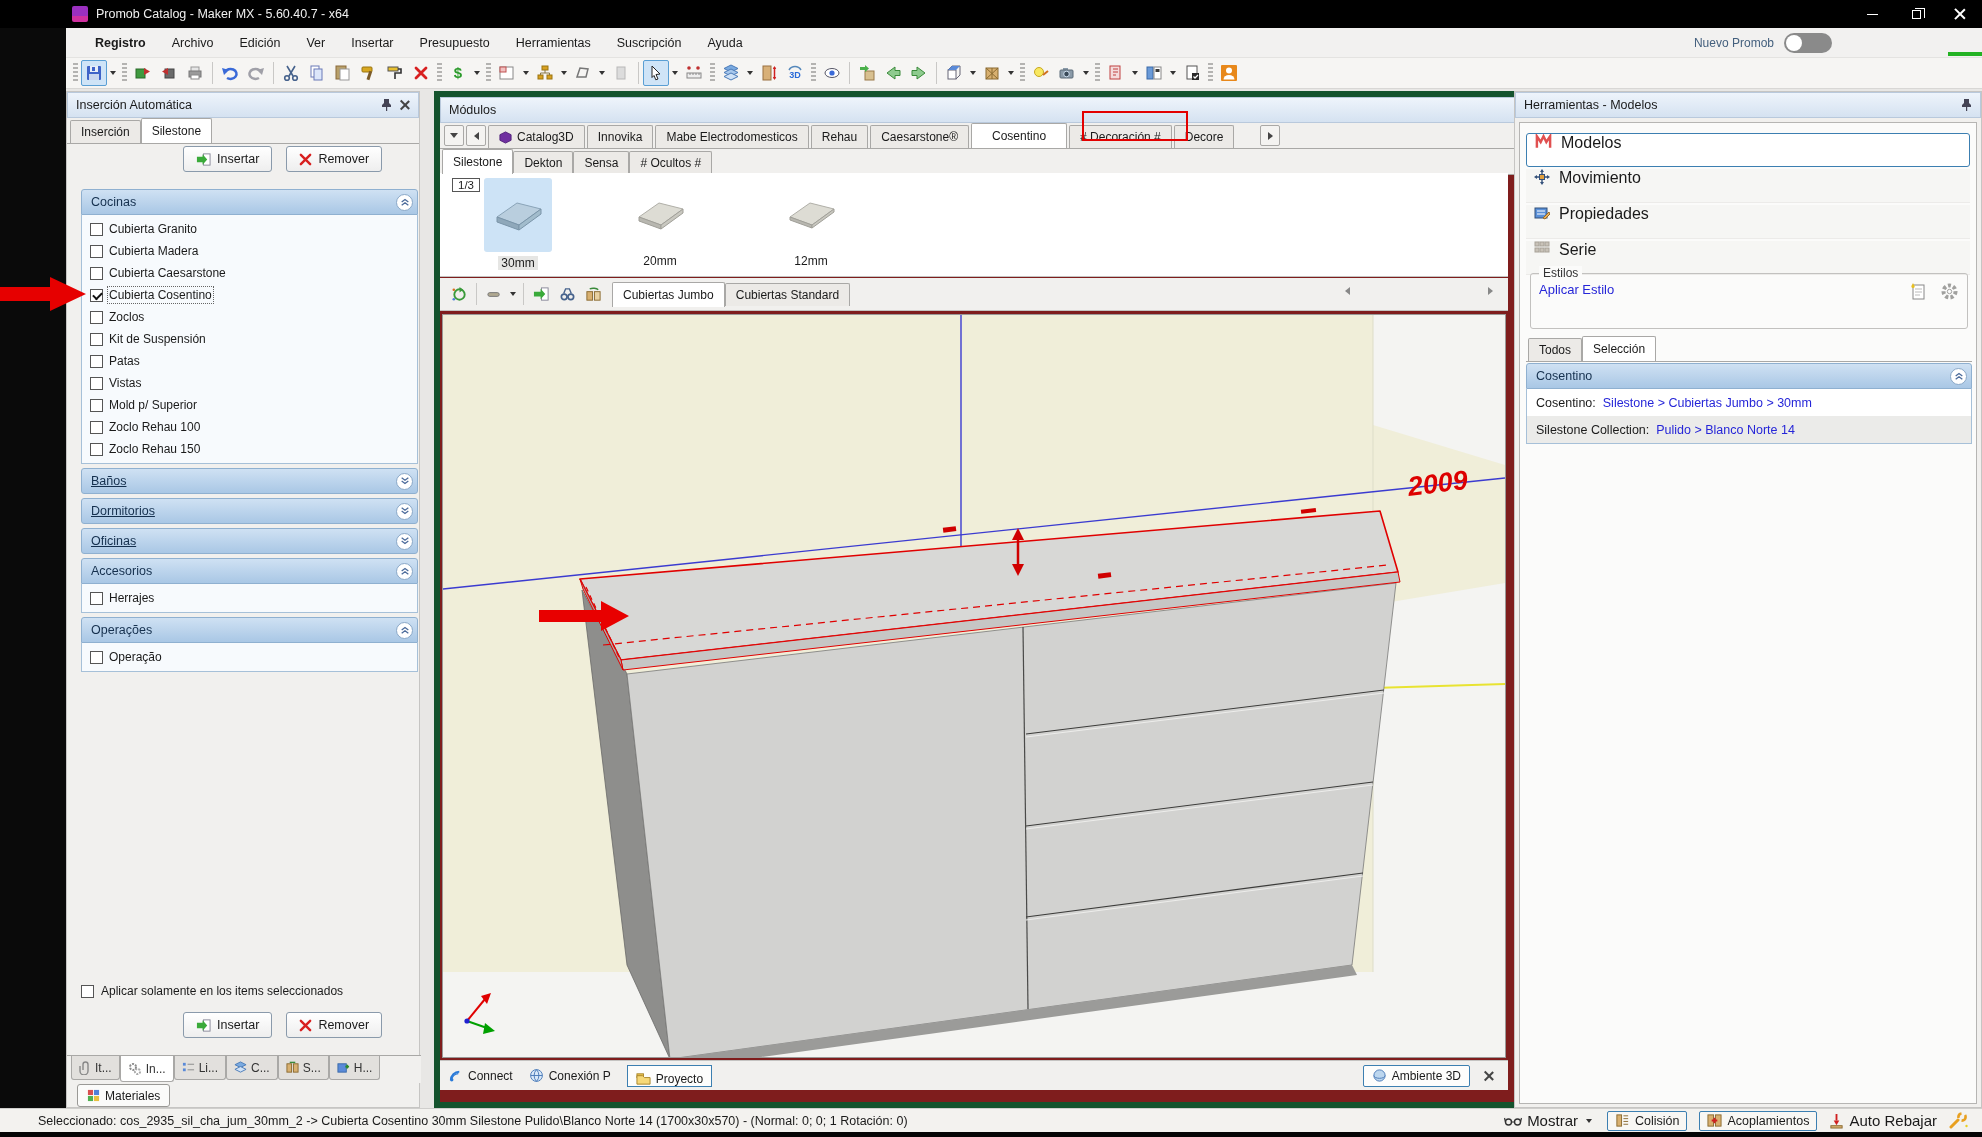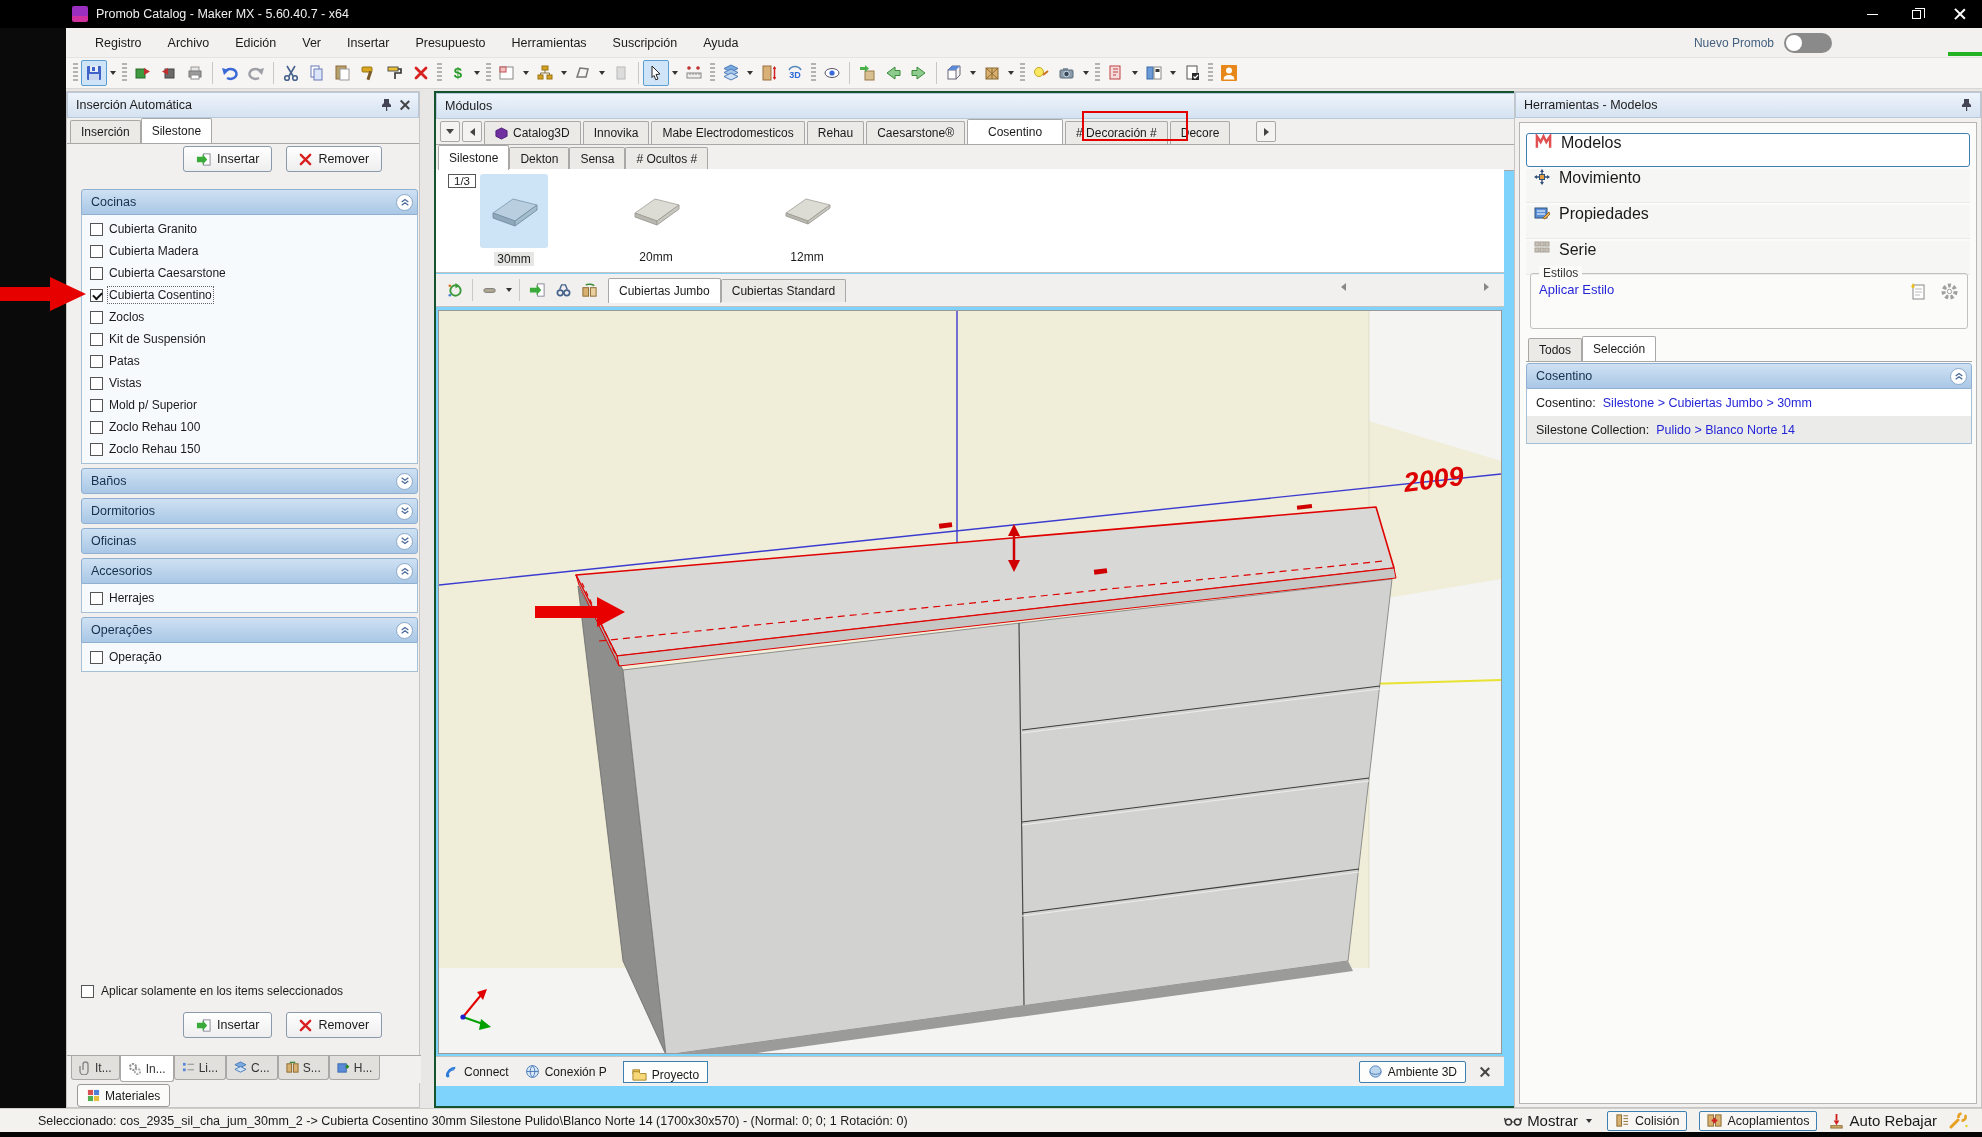--- a/index.html
+++ b/index.html
@@ -17,21 +17,21 @@
   .glyph-close { position:relative; width:12px; height:12px; }
   .glyph-close::before,.glyph-close::after { content:""; position:absolute; left:5px; top:-1px; width:1.5px; height:14px; background:#fff; }
   .glyph-close::before { transform:rotate(45deg);} .glyph-close::after{ transform:rotate(-45deg);}
   #app-icon { width:16px; height:16px; margin-left:72px; border-radius:2px; background:linear-gradient(#9b30c0 60%, #d030a0 60%); }
 
   #app-bg { left:66px; top:28px; width:1916px; height:1080px; background:#e8e7e5; }
   #black-strip { left:0; top:28px; width:66px; height:1080px; background:#0a0a0a; }
 
   #menubar { left:66px; top:28px; width:1916px; height:30px; background:#f2f1f0; display:flex; align-items:center; border-bottom:1px solid #e4e3e1;}
   .menu-item { padding:0 13px; font-size:12.5px; height:30px; display:flex; align-items:center; cursor:default;}
-  .menu-item.first { font-weight:normal; margin-left:16px;}
+  .menu-item.first { font-weight:bold; margin-left:16px;}
   #menu-right { margin-left:auto; display:flex; align-items:center; margin-right:150px; gap:10px;}
   #nuevo-label { color:#44607e; font-size:12px; }
   .toggle { width:48px; height:20px; border-radius:10px; background:#8a8a8a; position:relative; }
   .toggle::after { content:""; position:absolute; left:2px; top:2px; width:16px; height:16px; border-radius:50%; background:#fff; }
   #green-accent { left:1948px; top:52px; width:34px; height:4px; background:#23b223; z-index:5;}
 
   #toolbar { left:66px; top:58px; width:1916px; height:31px; background:#f6f5f3; border-bottom:1px solid #d8d7d5; display:flex; align-items:center; padding-left:4px; }
   .tc { width:26px; height:26px; display:flex; align-items:center; justify-content:center; border-radius:2px; flex:0 0 auto;}
   .tc.sel { border:1px solid #5a9fd4; background:#cfe4f7; }
   .caret { width:0; height:0; border-left:3.5px solid transparent; border-right:3.5px solid transparent; border-top:4px solid #333; margin:0 3px; flex:0 0 auto;}
@@ -39,31 +39,31 @@
   .grip { width:5px; height:20px; margin:0 3px; background:repeating-linear-gradient(to bottom,#b4b3b1 0 2px,transparent 2px 4px); flex:0 0 auto;}
 
   
   .dock-hdr { height:24px; background:linear-gradient(#eef4fb,#d5e2f1); border:1px solid #b9c9dc; display:flex; align-items:center; padding:12px 8px; font-size:12.5px; }
   .hdr-icons { margin-left:auto; display:flex; align-items:center; gap:8px; }
   .x-icon { position:relative; width:10px; height:10px; }
   .x-icon::before,.x-icon::after { content:""; position:absolute; left:4px; top:-1px; width:1.5px; height:12px; background:#444; }
   .x-icon::before{transform:rotate(45deg);} .x-icon::after{transform:rotate(-45deg);}
 
   #left-dock { left:66px; top:91px; width:354px; height:1017px; background:#f1f0ee; border:1px solid #c6c5c3;}
-  #center-dock { left:434px; top:91px; width:1151px; height:1017px; background:#7dd3fc; border:2px solid #14532d;}
+  #center-dock { left:434px; top:91px; width:1151px; height:1017px; background:#7f1d1d; border:6px solid #14532d;}
   #right-dock { left:1514px; top:91px; width:468px; height:1017px; background:#f1f0ee; border:1px solid #c6c5c3;}
 
   .tab { display:inline-flex; align-items:center; justify-content:center; gap:5px; border:1px solid #a9a8a6; border-bottom:none; background:#eceae7; font-size:12px; padding:0 10px; height:23px; border-radius:2px 2px 0 0; cursor:default; }
   .tab.active { background:#fff; height:25px; position:relative; z-index:2; }
   .tabrow { display:flex; align-items:flex-end; border-bottom:1px solid #a9a8a6; background:#f1f0ee; }
 
   
   .btn { display:inline-flex; align-items:center; justify-content:center; gap:6px; height:26px; border:1px solid #8a9aab; border-radius:3px; background:linear-gradient(#ffffff,#eeeeee); font-size:12.5px; padding:0 12px; }
   .grp-hdr { height:26px; border:1px solid #8fb0d0; border-radius:3px 3px 0 0; background:linear-gradient(#cfe1f3,#a9c7e5); display:flex; align-items:center; padding:0 4px 0 9px; font-size:12.5px; color:#15304e; }
-  .grp-hdr.closed { border-radius:3px; }
+  .grp-hdr.closed { border-radius:3px;text-decoration:underline; }
   .chev { margin-left:auto; width:17px; height:17px; border-radius:50%; background:#fff; border:1px solid #8aa8c8; display:flex; align-items:center; justify-content:center; }
   .grp-body { border:1px solid #a6c0d8; border-top:none; background:#f7fafd; padding:3px 0; }
   .cb-row { height:22px; display:flex; align-items:center; padding-left:8px; gap:6px; }
   .chk { width:13px; height:13px; border:1px solid #555; background:#fff; position:relative; flex:0 0 auto;}
   .chk.on::after { content:""; position:absolute; left:2px; top:2px; width:7px; height:4px; border-left:2px solid #111; border-bottom:2px solid #111; transform:rotate(-45deg); }
   .focus-dotted { outline:1px dotted #666; outline-offset:1px; }
   .btab { display:inline-flex; align-items:center; gap:4px; height:24px; border:1px solid #a9a8a6; border-top:none; background:#e2e0dd; padding:0 7px; font-size:12px; border-radius:0 0 3px 3px; color:#333;}
   .btab.active { background:#fff; height:26px; }
 
   

